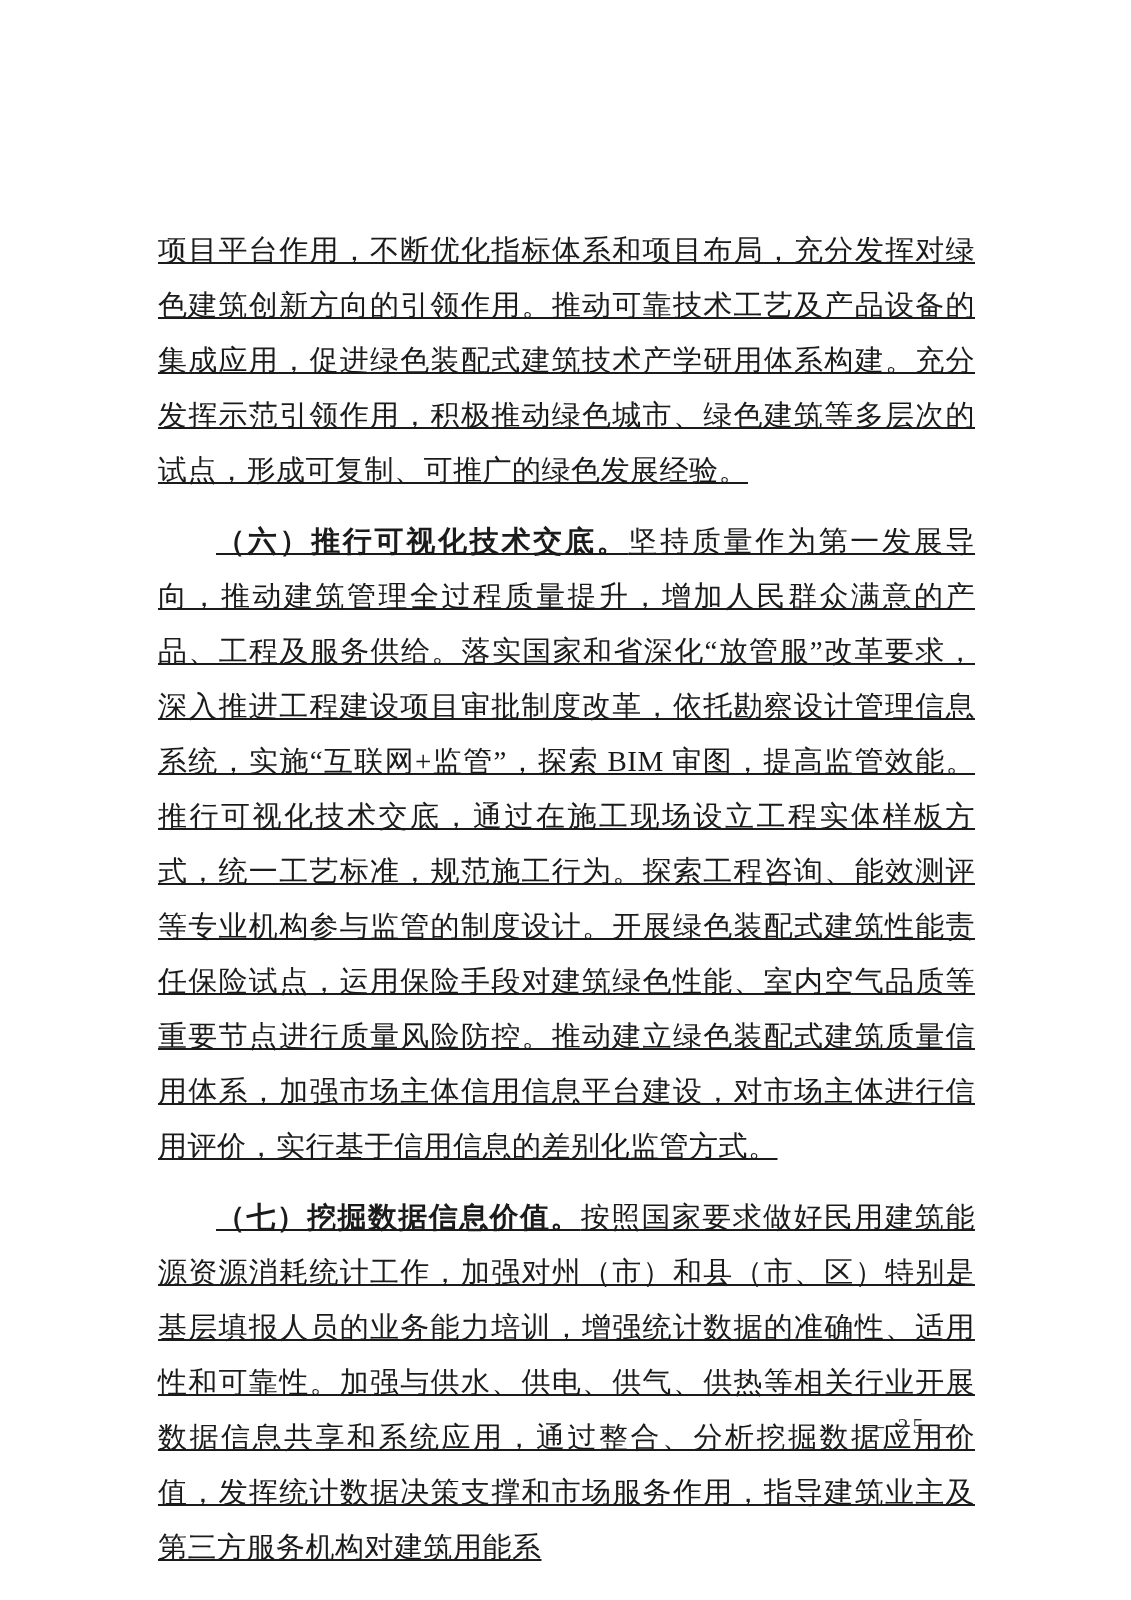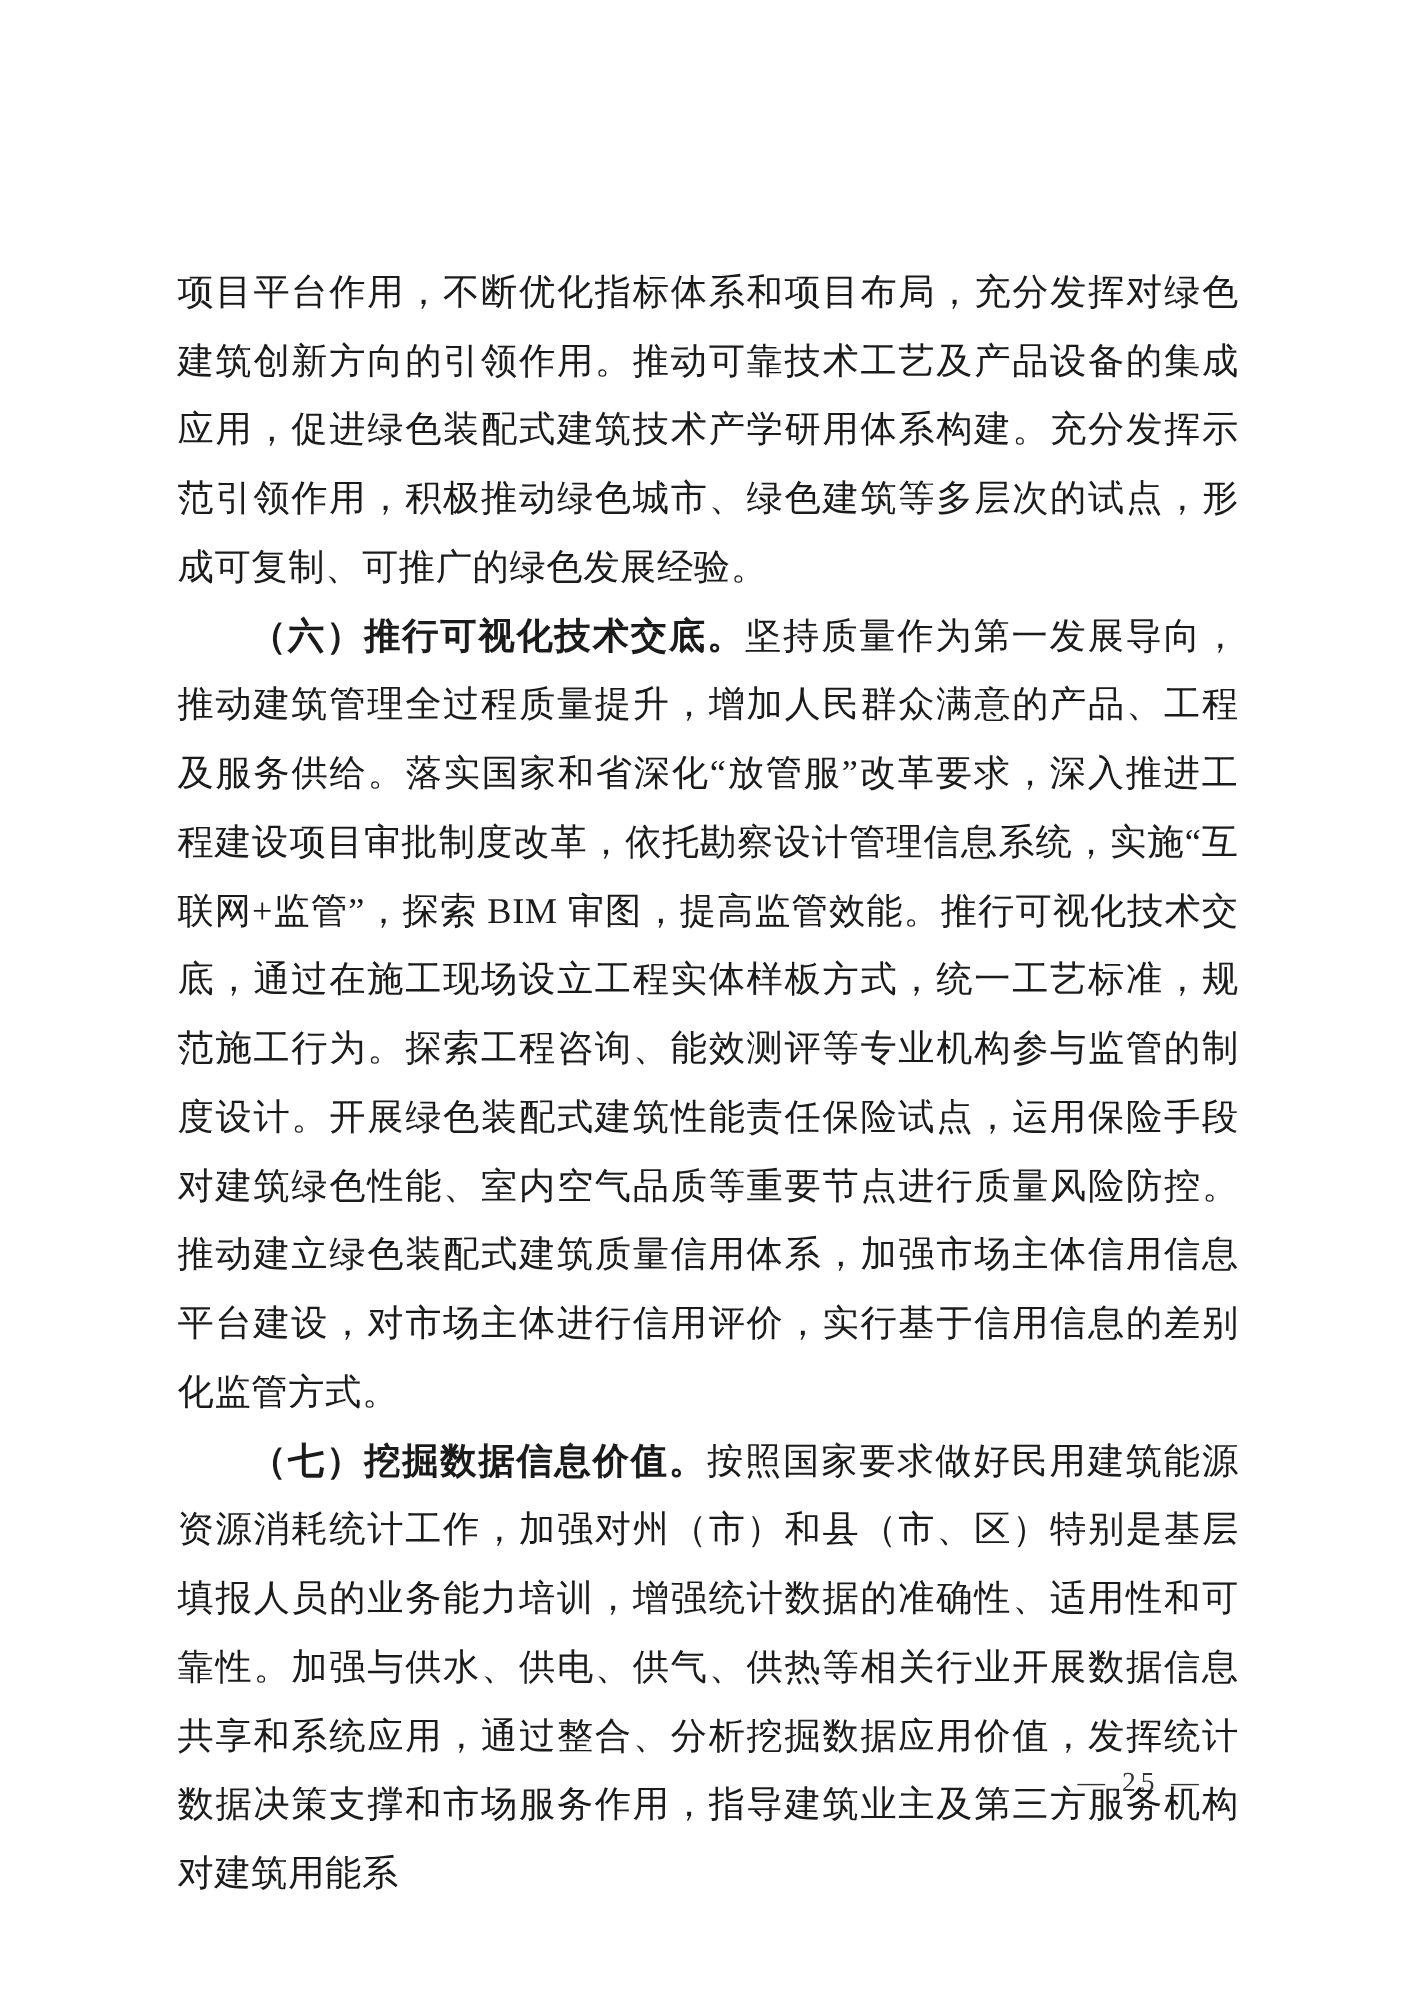--- a/index.html
+++ b/index.html
@@ -15,27 +15,28 @@
     overflow: hidden;
     font-family: "Liberation Serif", "DejaVu Serif", serif;
   }
   .content {
     position: absolute;
     left: 142px;
     top: 207px;
     width: 849px;
   }
   .content p {
-    margin: 0;
+    margin: 16px;
     padding: 0;
     font-size: 29px;
     line-height: 55px;
     color: #1b1b1b;
     text-align: justify;
     letter-spacing: 0.5px;
+    text-decoration: underline;
   }
   .content p.indent {
     text-indent: 58px;
   }
   .lead {
     font-weight: 700;
   }
   .pageno {
     position: absolute;
     top: 1406px;

